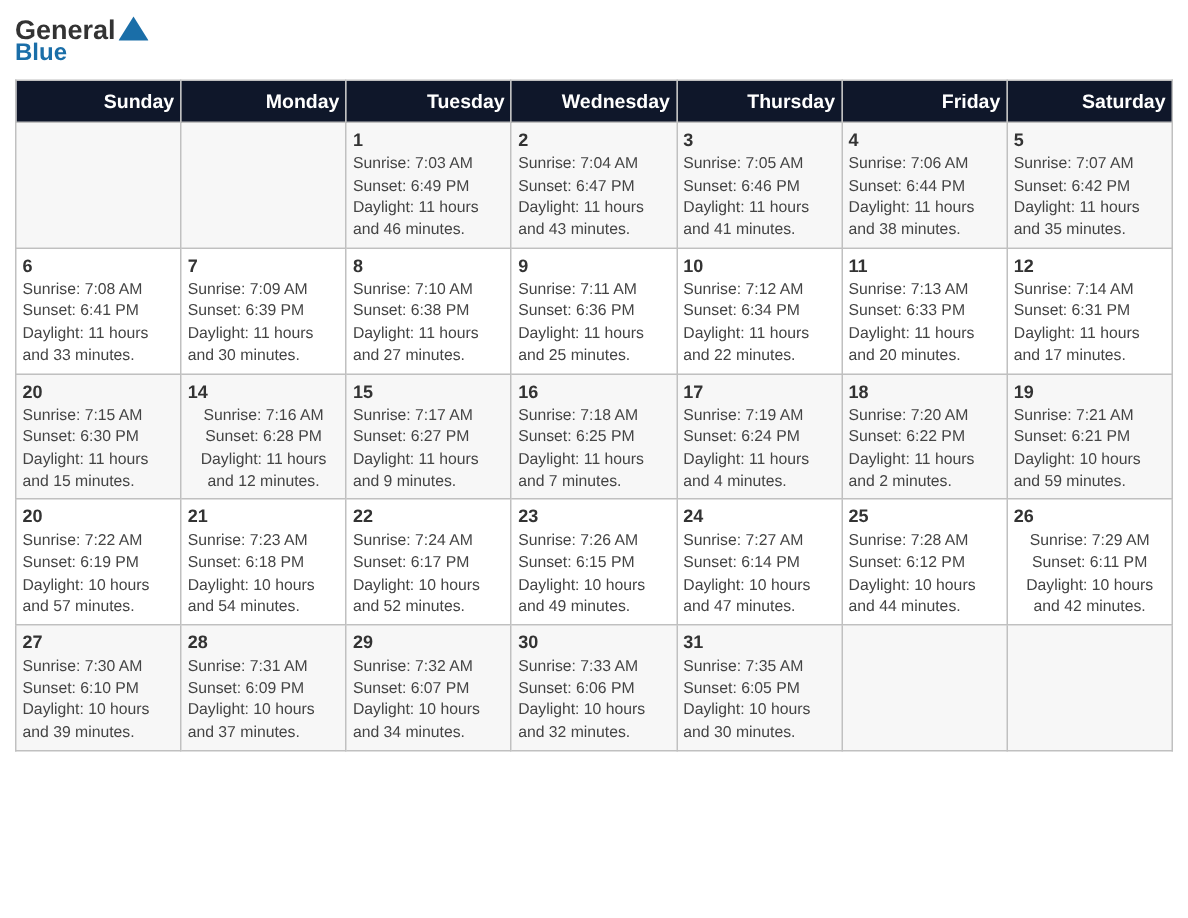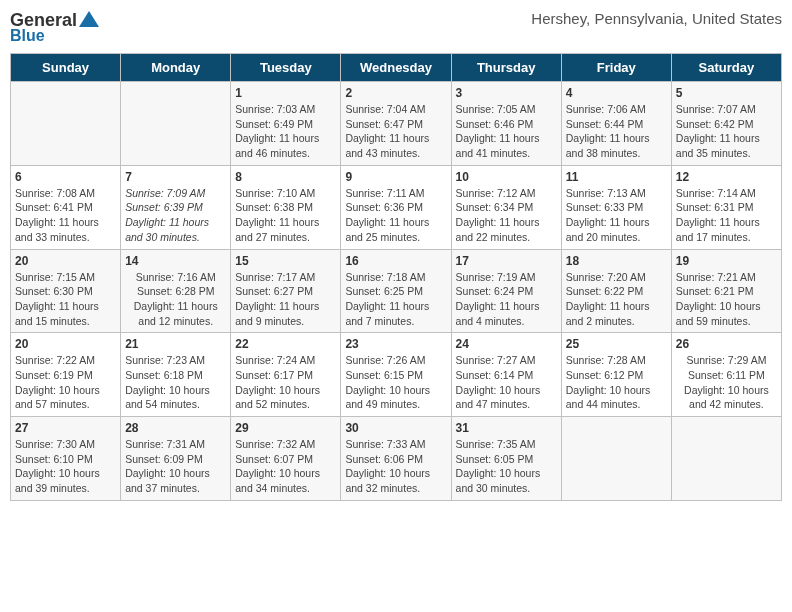--- a/index.html
+++ b/index.html
@@ -46,25 +46,25 @@
     .location {
       font-size: 15px;
       color: #555;
     }
     table {
       width: 100%;
       border-collapse: collapse;
       table-layout: fixed;
     }
     thead tr th {
-      background-color: #0c4a6e;
+      background-color: #0f172a;
       color: #fff;
       padding: 6px 4px;
       font-size: 13px;
-      text-align: center;
+      text-align: right;
       border: 1px solid #c0c0c0;
     }
     tbody tr td {
       border: 1px solid #c0c0c0;
       vertical-align: top;
       padding: 4px;
       font-size: 11px;
       color: #333;
       height: 80px;
     }
@@ -93,21 +93,20 @@
   <div class="logo">
     <div class="logo-row">
       <span class="logo-general">General</span>
       <svg width="20" height="20" viewBox="0 0 20 20" style="margin-left:2px;margin-top:-4px;">
         <polygon points="0,18 10,2 20,18" fill="#1a6ea8"></polygon>
       </svg>
     </div>
     <span class="logo-blue" style="margin-top:-4px;">Blue</span>
   </div>
   <div class="title-block">
-    <div class="location">Hershey, Pennsylvania, United States</div>
   </div>
 </div>
 
 <table>
   <thead>
     <tr id="header-row">
     <th>Sunday</th>
         <th>Monday</th>
         <th>Tuesday</th>
         <th>Wednesday</th>
@@ -153,21 +152,21 @@
       </tr>
       <tr>
         <td>
           <span class="day-num">6</span>
           <div class="day-info" style="white-space: pre-line;">Sunrise: 7:08 AM
 Sunset: 6:41 PM
 Daylight: 11 hours and 33 minutes.</div>
         </td>
         <td>
           <span class="day-num">7</span>
-          <div class="day-info" style="white-space: pre-line; font-style: italic;">Sunrise: 7:09 AM
+          <div class="day-info" style="white-space: pre-line;">Sunrise: 7:09 AM
 Sunset: 6:39 PM
 Daylight: 11 hours and 30 minutes.</div>
         </td>
         <td>
           <span class="day-num">8</span>
           <div class="day-info" style="white-space: pre-line;">Sunrise: 7:10 AM
 Sunset: 6:38 PM
 Daylight: 11 hours and 27 minutes.</div>
         </td>
         <td>

